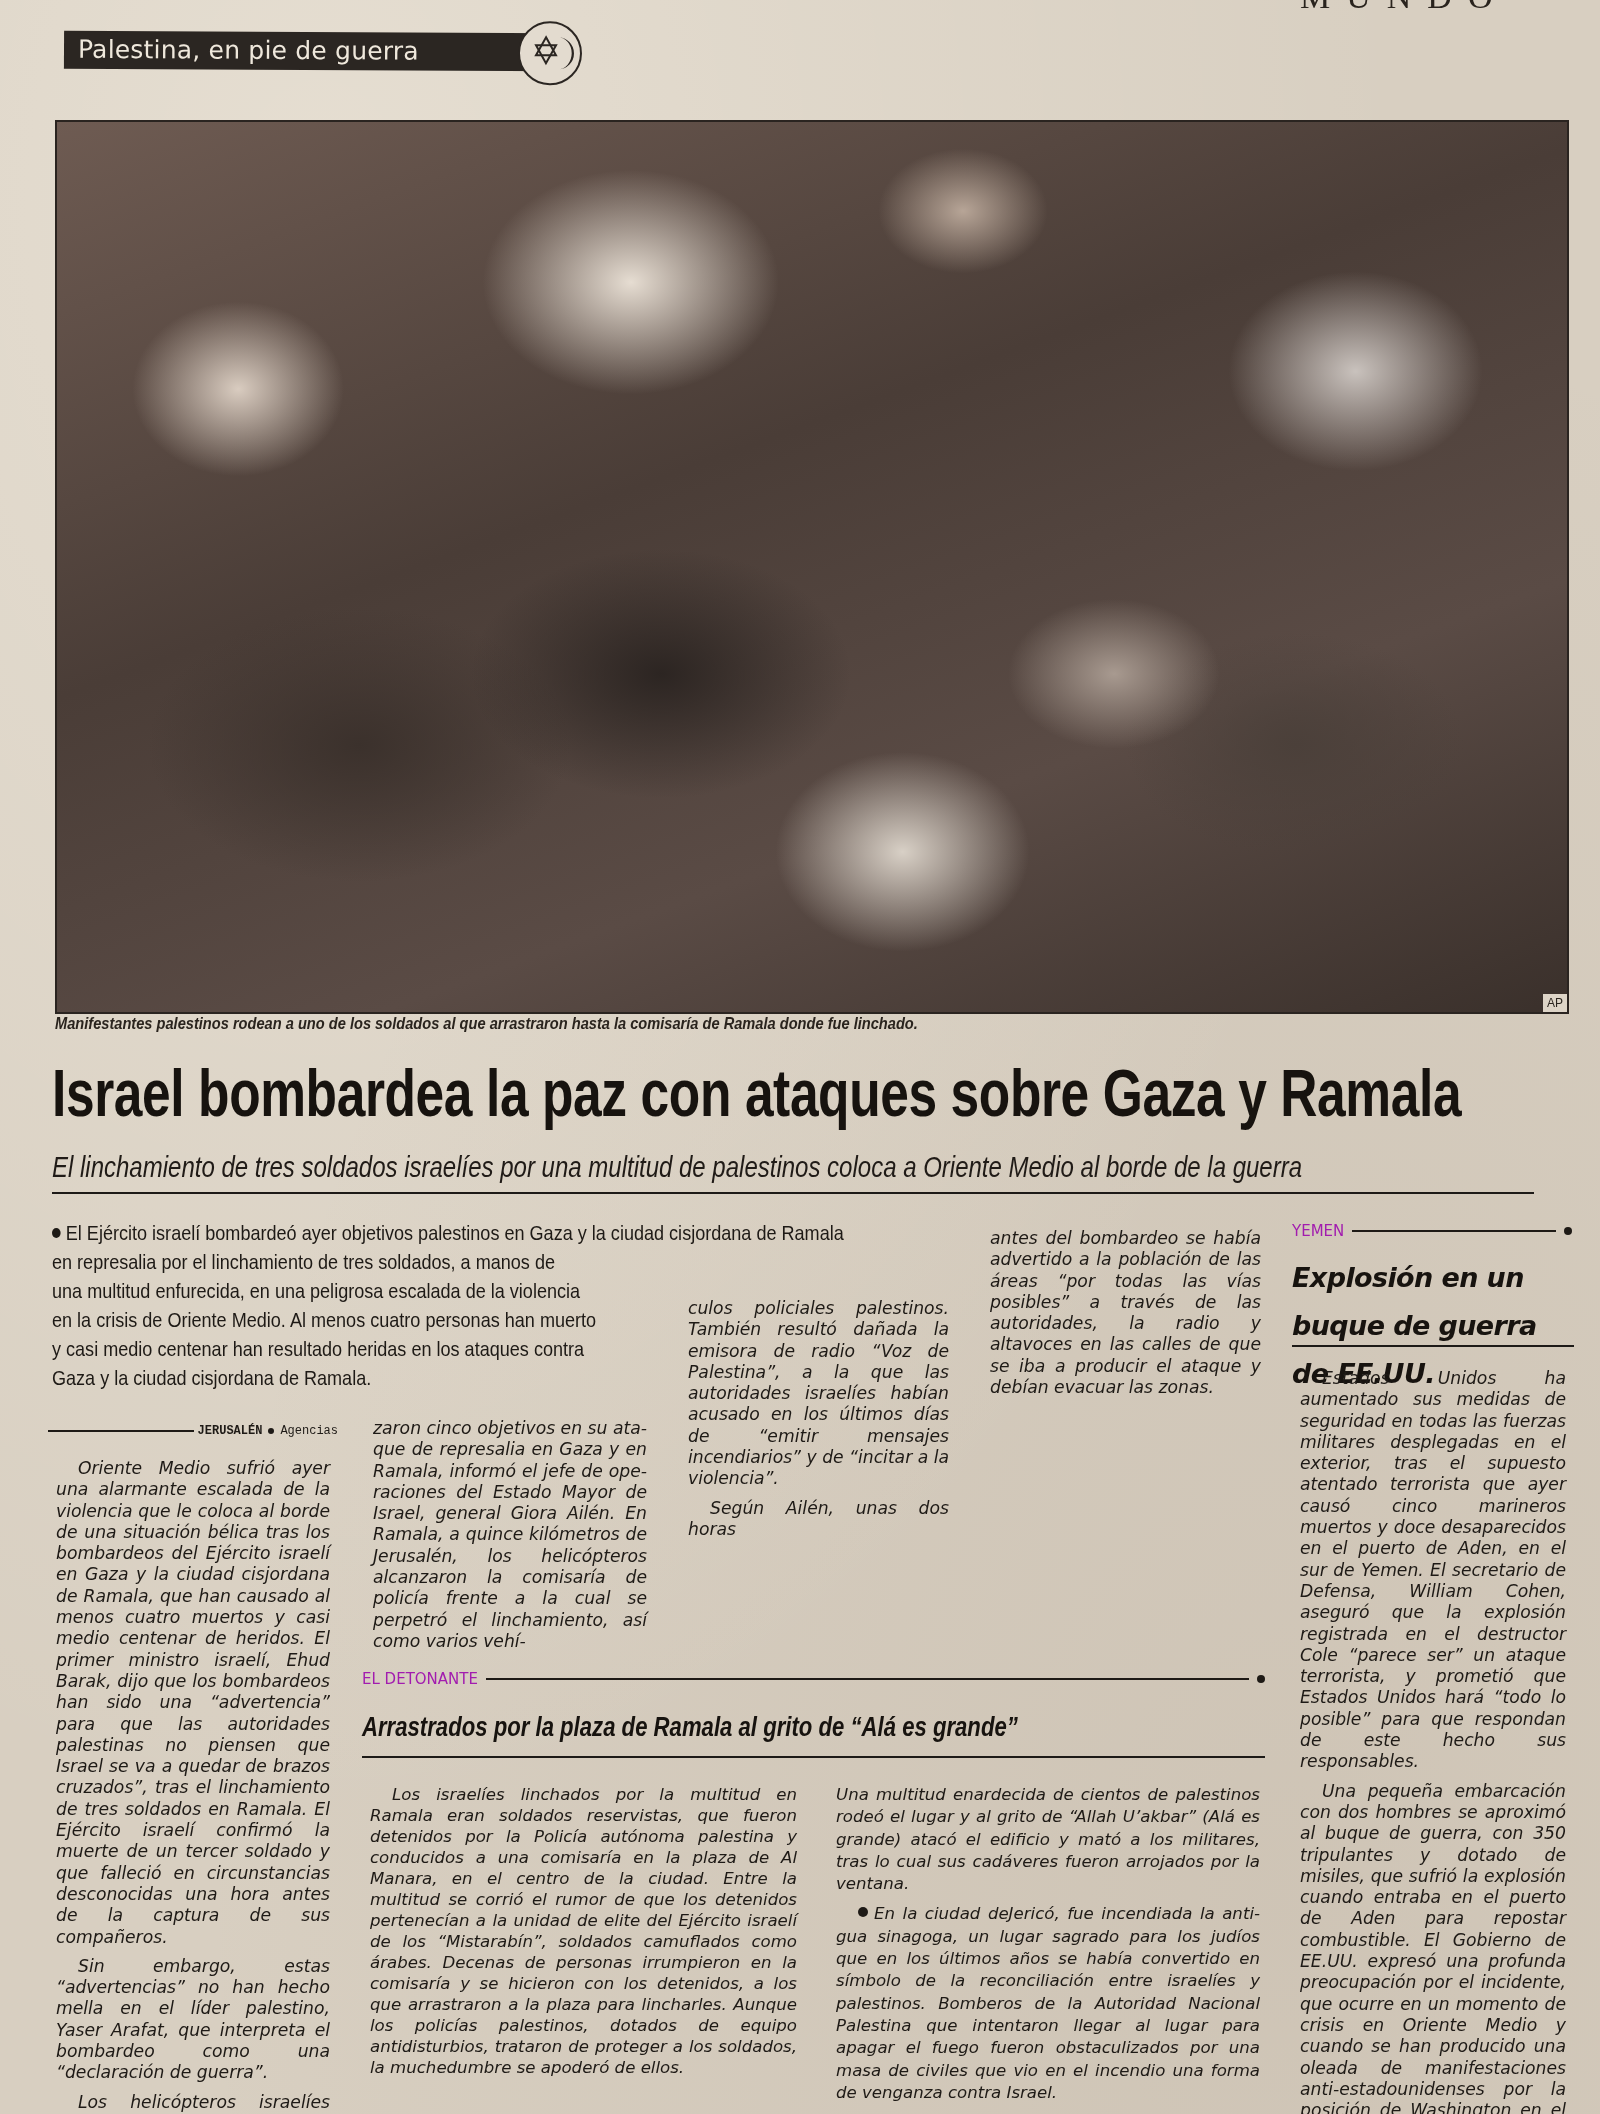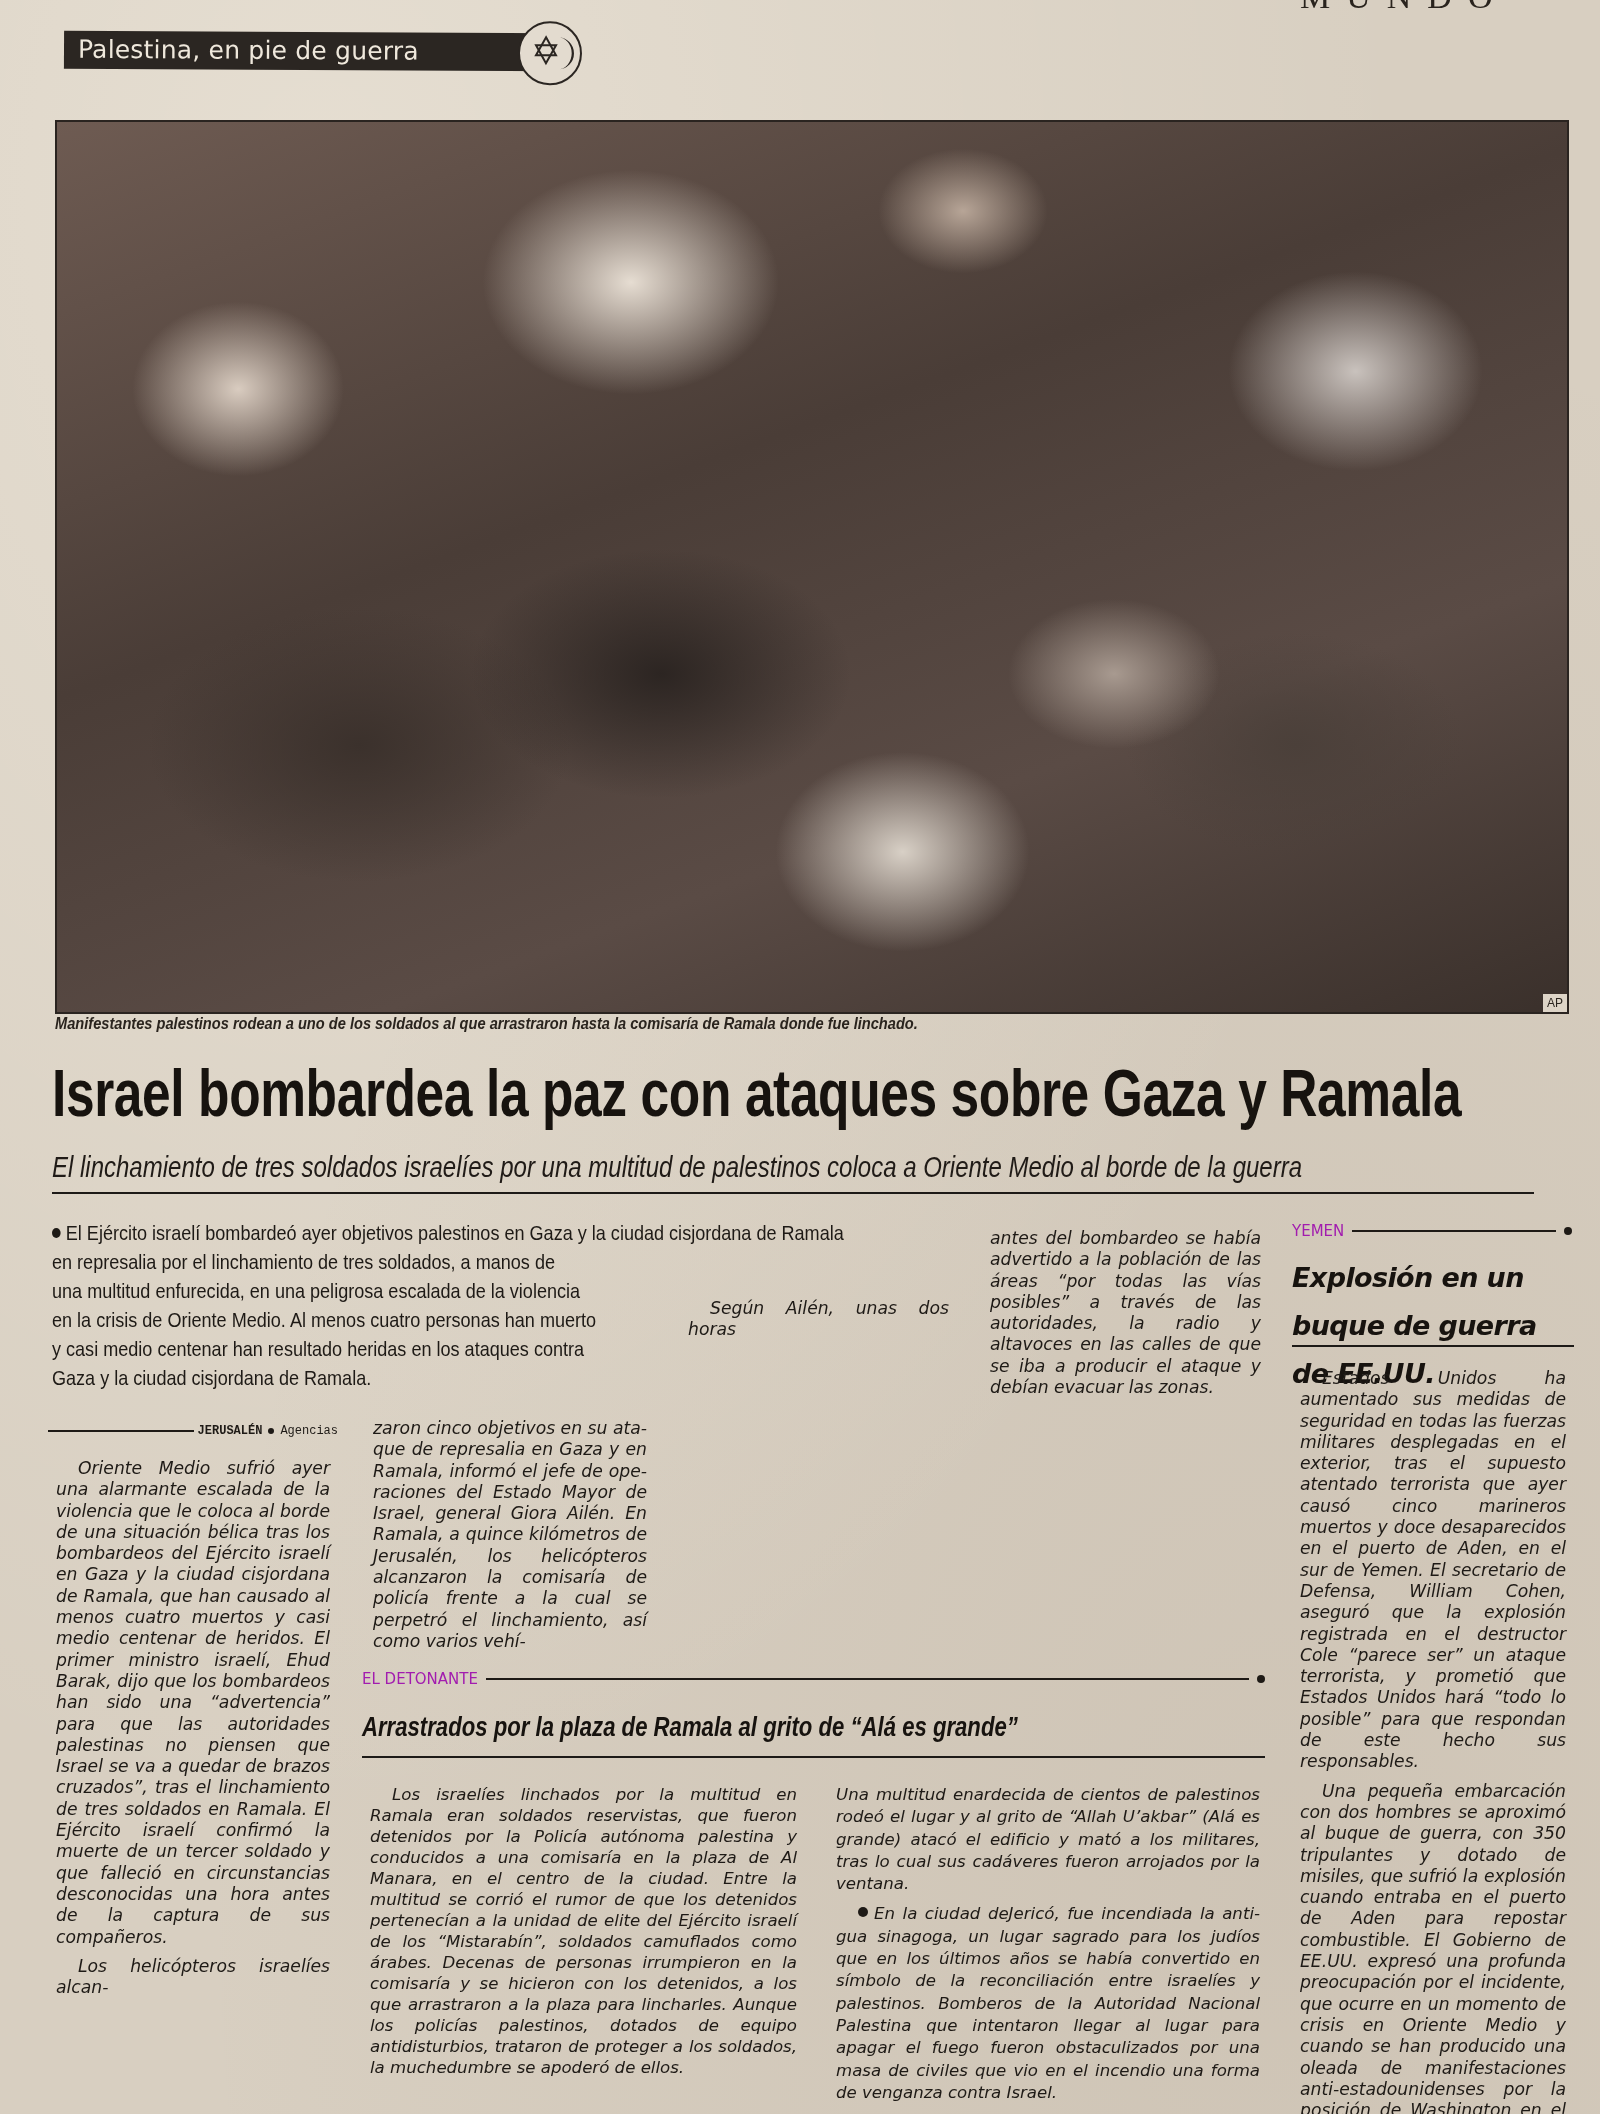--- a/index.html
+++ b/index.html
@@ -144,28 +144,30 @@
 
 <div class="abs byline" style="left:48px; top:1424px; width:290px;">
   <span class="line"></span>
   <span>JERUSALÉN</span>
   <span class="bullet" style="width:6px;height:6px;margin:0 2px;vertical-align:0"></span>
   <span class="agency">Agencias</span>
 </div>
 
 <div class="abs col" style="left:48px; top:1450px; width:290px;">
   <p>Oriente Medio sufrió ayer una alarmante escalada de la violen­cia que le coloca al borde de una situación bélica tras los bombar­deos del Ejército israelí en Gaza y la ciudad cisjordana de Ramala, que han causado al menos cuatro muertos y casi medio centenar de heridos. El primer ministro israelí, Ehud Barak, dijo que los bombardeos han sido una “ad­vertencia” para que las autorida­des palestinas no piensen que Israel se va a quedar de brazos cruzados”, tras el linchamiento de tres soldados en Ramala. El Ejército israelí confirmó la muerte de un tercer soldado y que falle­ció en circunstancias desconoci­das una hora antes de la captura de sus compañeros.</p>
+  <p>Sin embargo, estas “adverten­cias” no han hecho mella en el líder palestino, Yaser Arafat, que interpreta el bombardeo como una “declaración de guerra”.</p>
   <p>Los helicópteros israelíes alcan-</p>
 </div>
 
 <div class="abs col" style="left:365px; top:1410px; width:290px;">
   <p class="noindent">zaron cinco objetivos en su ata­que de represalia en Gaza y en Ramala, informó el jefe de ope­raciones del Estado Mayor de Israel, general Giora Ailén. En Ramala, a quince kilómetros de Jerusalén, los helicópteros alcan­zaron la comisaría de policía fren­te a la cual se perpetró el lin­chamiento, así como varios vehí-</p>
 </div>
 
 <div class="abs col" style="left:680px; top:1290px; width:277px;">
+  <p class="noindent">culos policiales palestinos. Tam­bién resultó dañada la emisora de radio “Voz de Palestina”, a la que las autoridades israelíes habían acusado en los últimos días de “emitir mensajes incendiarios” y de “incitar a la violencia”.</p>
   <p>Según Ailén, unas dos horas</p>
 </div>
 
 <div class="abs col" style="left:982px; top:1220px; width:287px;">
   <p class="noindent">antes del bombardeo se había advertido a la población de las áreas “por todas las vías posibles” a través de las autoridades, la radio y altavoces en las calles de que se iba a producir el ataque y debían evacuar las zonas.</p>
 </div>
 
 <div class="abs sec-label" style="left:362px; top:1670px; width:903px;">
   <span>EL DETONANTE</span>
   <span class="line"></span>

